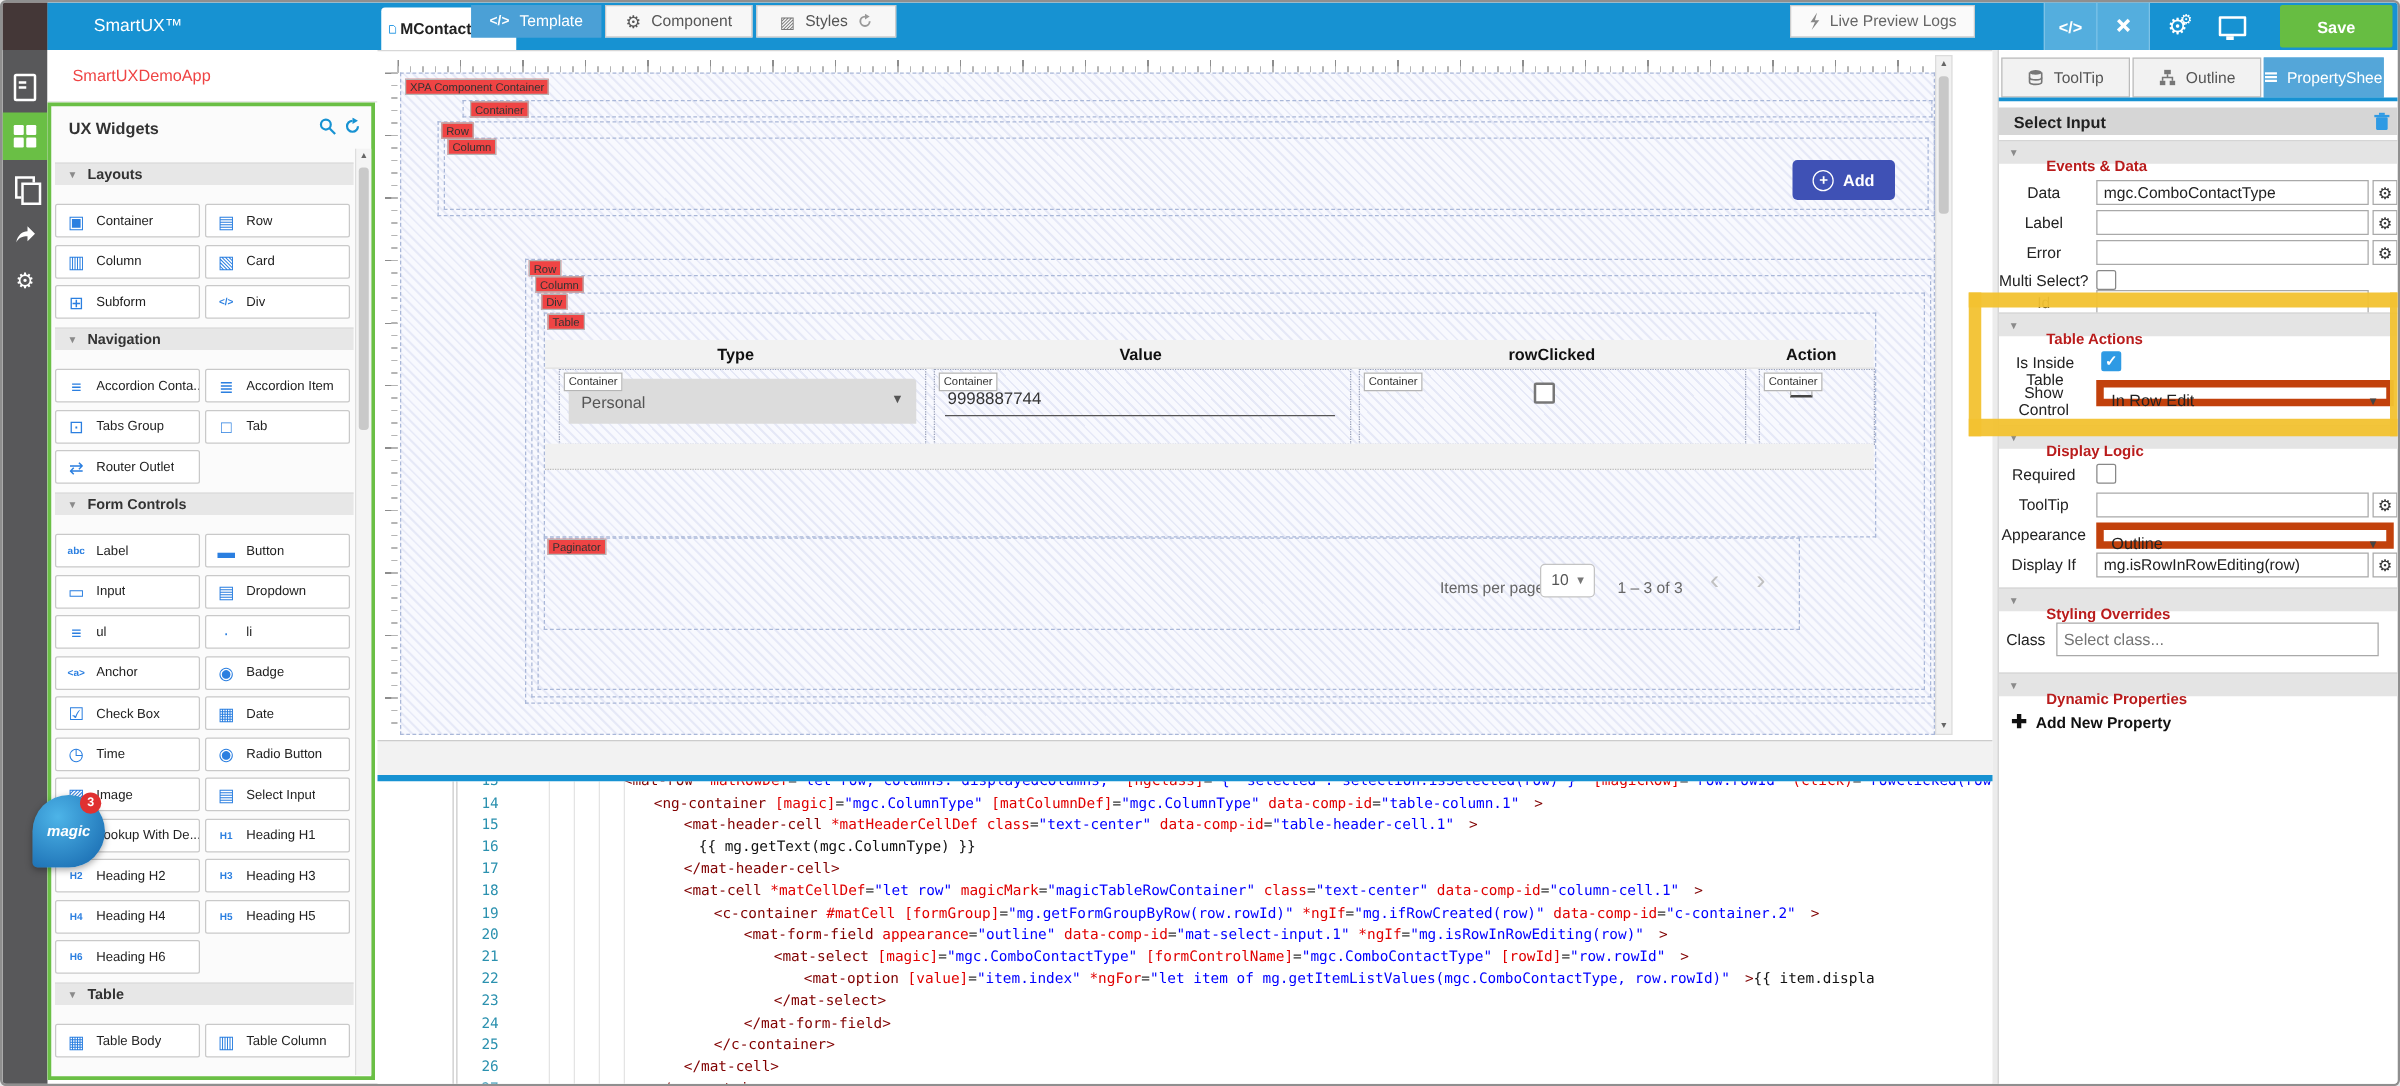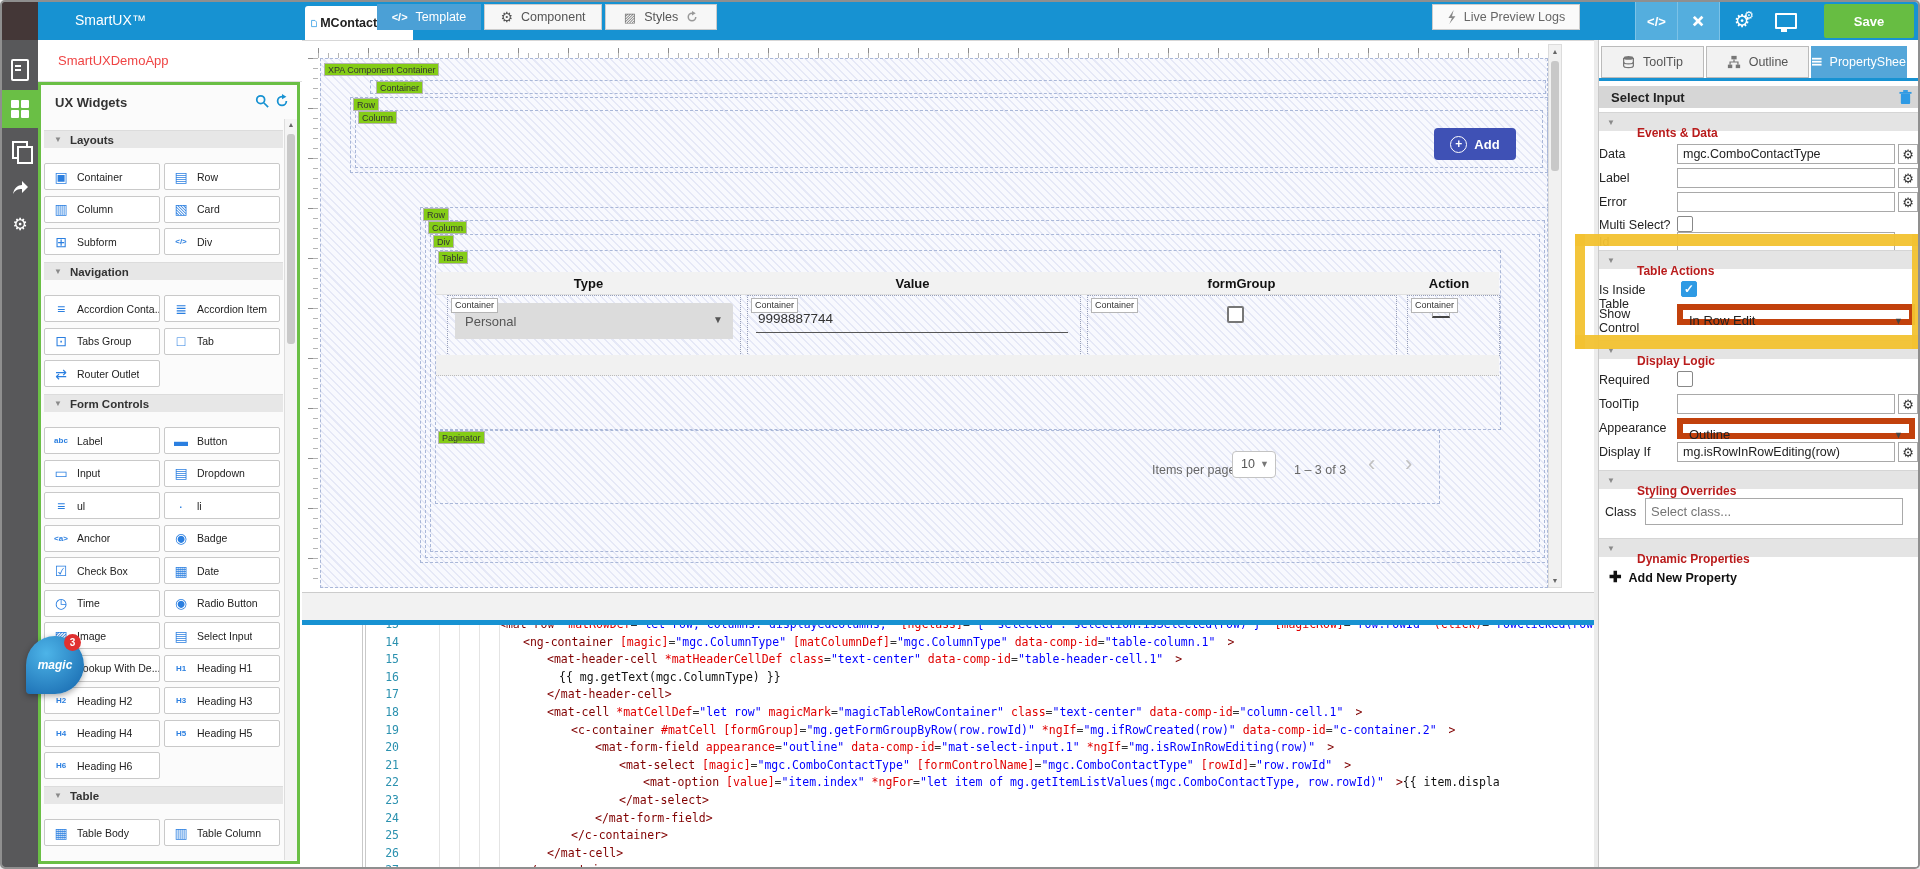--- a/index.html
+++ b/index.html
@@ -61,21 +61,21 @@
   .canvas{position:absolute;left:300px;top:38px;width:1292px;height:552px;background:#fff;border-top:1px solid #d7d7d7;box-sizing:border-box;}
   .hruler{position:absolute;left:316px;top:42px;width:1230px;height:14px;
     background-image:repeating-linear-gradient(90deg,#b5b5b5 0 1px,transparent 1px 10px),repeating-linear-gradient(90deg,#8d8d8d 0 1px,transparent 1px 50px);
     background-size:100% 5px,100% 10px;background-position:left bottom,left bottom;background-repeat:no-repeat;}
   .vruler{position:absolute;left:302px;top:56px;width:14px;height:530px;
     background-image:repeating-linear-gradient(180deg,#b5b5b5 0 1px,transparent 1px 10px),repeating-linear-gradient(180deg,#8d8d8d 0 1px,transparent 1px 50px);
     background-size:5px 100%,10px 100%;background-position:right top,right top;background-repeat:no-repeat;}
   .hatch{background-color:#f8f9fe;background-image:repeating-linear-gradient(45deg,rgba(63,81,181,.10) 0 1.5px,transparent 1.5px 5.5px);}
   .dash{position:absolute;border:1px dashed #a9b7d8;box-sizing:border-box;}
   .dot{border:1px dotted #98a0b8;}
-  .chip{position:absolute;font-size:9px;line-height:12px;height:13px;background:#84cc16;border:1px solid #b5b5b5;color:#333;padding:0 3px;white-space:nowrap;z-index:6;box-sizing:border-box;}
+  .chip{position:absolute;font-size:9px;line-height:12px;height:13px;background:#ef4444;border:1px solid #b5b5b5;color:#333;padding:0 3px;white-space:nowrap;z-index:6;box-sizing:border-box;}
   .add-btn{position:absolute;left:1432px;top:126px;width:82px;height:32px;background:#3f51b5;border-radius:4px;color:#fff;font-size:13px;font-weight:bold;display:flex;align-items:center;justify-content:center;gap:7px;z-index:7;}
   .plus-circ{width:15px;height:15px;border:1.5px solid #fff;border-radius:50%;display:flex;align-items:center;justify-content:center;font-size:12px;line-height:12px;}
   .thead{position:absolute;left:434px;top:270px;width:1063px;height:23px;background:#f2f2f2;display:flex;align-items:center;z-index:5;border-bottom:1px solid #e0e0e0;box-sizing:border-box;}
   .thead span{font-size:13px;font-weight:bold;color:#111;text-align:center;}
   .cellchip{font-size:9px;line-height:12px;height:13px;background:#fff;border:1px solid #b5b5b5;color:#333;padding:0 3px;position:absolute;left:3px;top:2px;z-index:6;}
   .mat-select{position:absolute;left:7px;top:7px;right:7px;height:36px;background:#dcdcdc;border-radius:3px 3px 0 0;}
   .mat-select .val{position:absolute;left:10px;top:11px;font-size:13px;color:#555;}
   .mat-select .arr{position:absolute;right:10px;top:11px;font-size:10px;color:#555;}
   .mat-input{position:absolute;left:8px;top:12px;right:12px;height:24px;border-bottom:1px solid #555;}
   .mat-input span{position:absolute;left:2px;top:3px;font-size:13.5px;color:#333;}
@@ -109,21 +109,21 @@
   .rp-divider{position:absolute;left:1592px;top:38px;width:4px;height:831px;background:#ececec;}
   .rtab{position:absolute;top:6px;height:32px;display:flex;align-items:center;justify-content:center;gap:8px;font-size:12.5px;color:#555;background:#f2f2f2;border:1px solid #bbb;box-sizing:border-box;overflow:hidden;}
   .rtab.sel{background:#54a6d9;color:#fff;border-color:#54a6d9;}
   .rblue{position:absolute;left:0;top:38px;width:324px;height:3px;background:#1792d2;}
   .rhdr{position:absolute;left:0;top:46px;width:324px;height:22px;background:#d6d6d6;}
   .rhdr .t{position:absolute;left:12px;top:4px;font-size:13px;font-weight:bold;color:#222;}
   .rsec{position:absolute;left:0;width:324px;height:18px;background:#e4e4e4;border-top:1px solid #d5d5d5;}
   .rsec .tri{position:absolute;left:8px;top:5px;font-size:8px;color:#8a8a8a;}
   .rsec .t{position:absolute;left:26px;top:13px;font-size:12px;font-weight:bold;color:#b91c1c;padding-left:12px;}
   .prow{position:absolute;left:0;width:324px;height:22px;}
-  .plabel{position:absolute;left:0;top:3px;width:72px;text-align:left;font-size:12.5px;color:#222;}
+  .plabel{position:absolute;left:0;top:3px;width:72px;text-align:center;font-size:12.5px;color:#222;}
   .plabel.wide{width:80px;}
   .pinput{position:absolute;left:78px;top:0;width:218px;height:20px;border:1px solid #a9a9a9;box-sizing:border-box;font-family:"Liberation Sans",sans-serif;font-size:12.5px;color:#222;padding:0 5px;background:#fff;}
   .pgear{position:absolute;left:299px;top:0;width:20px;height:20px;border:1px solid #a9a9a9;background:#fff;font-size:13px;color:#333;display:flex;align-items:center;justify-content:center;padding:0;box-sizing:border-box;}
   .pselect{position:absolute;left:78px;top:0;width:238px;height:21px;border:6px solid #c2410c;box-sizing:border-box;background:#fff;}
   .pselect .v{position:absolute;left:6px;top:3px;font-size:13px;color:#222;}
   .pselect .a{position:absolute;right:6px;top:6px;font-size:9px;color:#444;}
   .pcheck{position:absolute;left:78px;top:1px;width:16px;height:16px;border:1px solid #888;background:#fff;box-sizing:border-box;border-radius:2px;}
   .pcheck.on{background:#2e9ae4;border-color:#2e9ae4;color:#fff;font-size:12px;font-weight:bold;text-align:center;line-height:15px;}
   .addprop{position:absolute;left:10px;font-size:12.5px;font-weight:bold;color:#111;}
   .addprop .pl{font-size:15px;margin-right:7px;}
@@ -416,21 +416,21 @@
   <div class="dash" style="left:423px;top:218px;width:1120px;height:338px"></div>
   <span class="chip" style="left:426px;top:219px">Column</span>
   <div class="dash" style="left:428px;top:232px;width:1110px;height:318px"></div>
   <span class="chip" style="left:431px;top:233px">Div</span>
   <div class="dash" style="left:433px;top:248px;width:1066px;height:180px"></div>
   <span class="chip" style="left:436px;top:249px">Table</span>
 
   <div class="thead">
     <span style="flex:0 0 305px">Type</span>
     <span style="flex:0 0 343px">Value</span>
-    <span style="flex:0 0 315px">formGroup</span>
+    <span style="flex:0 0 315px">rowClicked</span>
     <span style="flex:0 0 100px">Action</span>
   </div>
 
   <div class="abs dot hatch" style="left:445px;top:293px;width:292px;height:59px">
     <span class="cellchip">Container</span>
     <div class="mat-select">
       <span class="val">Personal</span>
       <span class="arr">▼</span>
     </div>
   </div>

